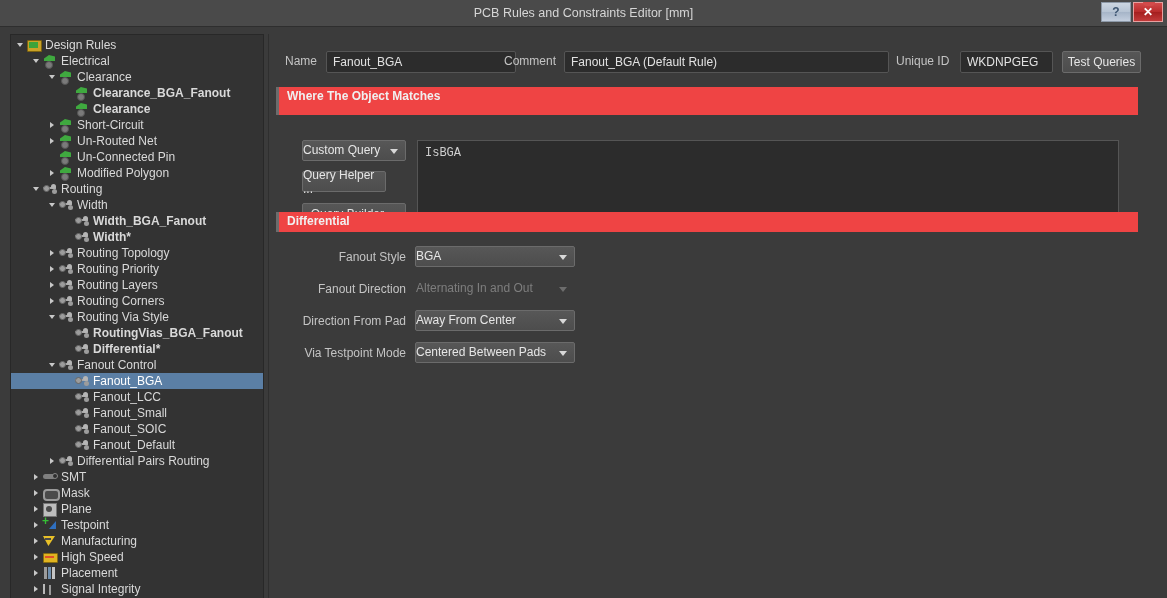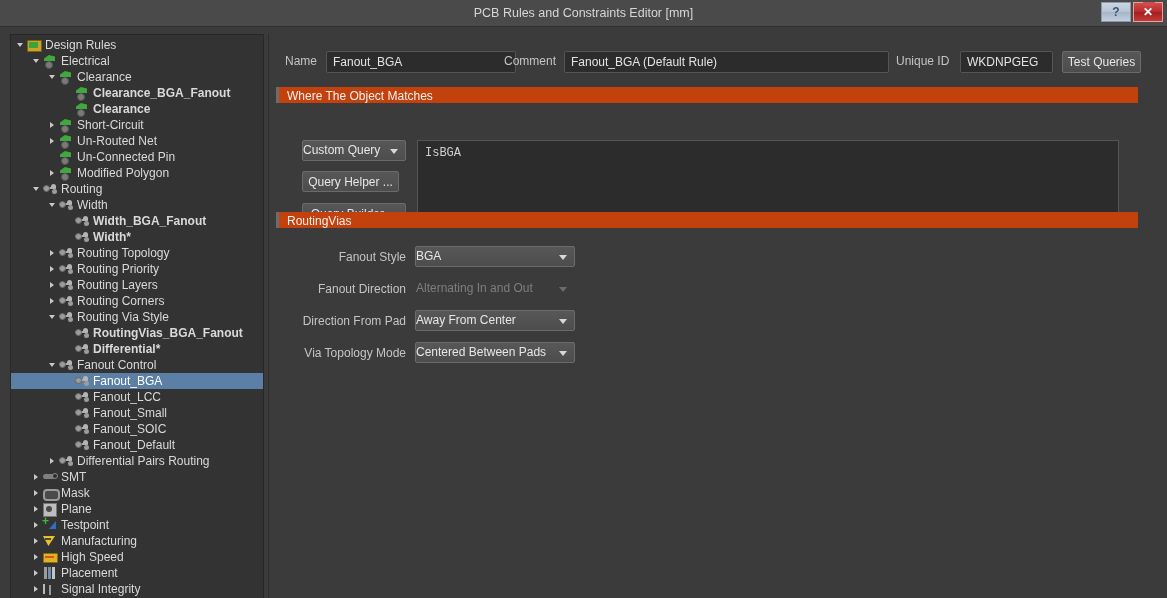--- a/index.html
+++ b/index.html
@@ -264,25 +264,25 @@
     border-radius:2px;
     color:#e6e6e6;
     font-size:12px;
     display:flex;align-items:center;justify-content:center;
     cursor:pointer;
   }
 
   
   .section-head {
     position:absolute; left:0;
-    width:862px; height:16px;
-    background:#c2410c;
+    width:862px; height:28px;
+    background:#ef4444;
     border-left:3px solid #6c6c6c;
     color:#f0f0f0;
-    font-size:12px; font-weight:normal;
+    font-size:12px; font-weight:bold;
     line-height:19px;
     padding-left:8px;
   }
   .section-body {
     position:absolute; left:0;
     width:862px;
     background:#3b3b3b;
   }
 
   
@@ -607,31 +607,31 @@
       <div class="txtbox" style="left:684px; width:93px;">WKDNPGEG</div>
       <div class="btn" style="left:786px; top:0; width:79px; height:22px;">Test Queries</div>
     </div>
 
     <div class="section-head" style="top:53px;">Where The Object Matches</div>
     <div class="section-body wom-body">
       <div class="combo" style="left:26px; top:5px; width:104px;">
         <span>Custom Query</span>
         <span class="caret"></span>
       </div>
-      <div class="btn" style="left:26px; top:36px; width:97px; height:21px;">Query Helper ...</div>
+      <div class="btn" style="left:26px; top:36px; width:84px; height:21px;">Query Helper ...</div>
       <div class="btn" style="left:26px; top:68px; width:104px; height:21px;">Query Builder ...</div>
       <div class="query-area" style="left:141px; top:5px; width:702px; height:84px;">IsBGA</div>
     </div>
 
-    <div class="section-head" style="top:178px;">RoutingVias</div>
+    <div class="section-head" style="top:178px;">Differential</div>
     <div class="section-body" id="constraints-body" style="top:198px; height:160px;">
         <div class="constraint-label" style="left: 0px; top: 18px; width: 130px;">Fanout Style</div>
         <div class="combo" style="left: 139px; top: 14px; width: 160px;"><span>BGA</span><span class="caret"></span></div>
         <div class="constraint-label" style="left: 0px; top: 50px; width: 130px;">Fanout Direction</div>
         <div class="combo disabled" style="left: 139px; top: 46px; width: 160px;"><span>Alternating In and Out</span><span class="caret"></span></div>
         <div class="constraint-label" style="left: 0px; top: 82px; width: 130px;">Direction From Pad</div>
         <div class="combo" style="left: 139px; top: 78px; width: 160px;"><span>Away From Center</span><span class="caret"></span></div>
-        <div class="constraint-label" style="left: 0px; top: 114px; width: 130px;">Via Topology Mode</div>
+        <div class="constraint-label" style="left: 0px; top: 114px; width: 130px;">Via Testpoint Mode</div>
         <div class="combo" style="left: 139px; top: 110px; width: 160px;"><span>Centered Between Pads</span><span class="caret"></span></div>
       </div>
 
   </div>
 </div>
 
 </body></html>

